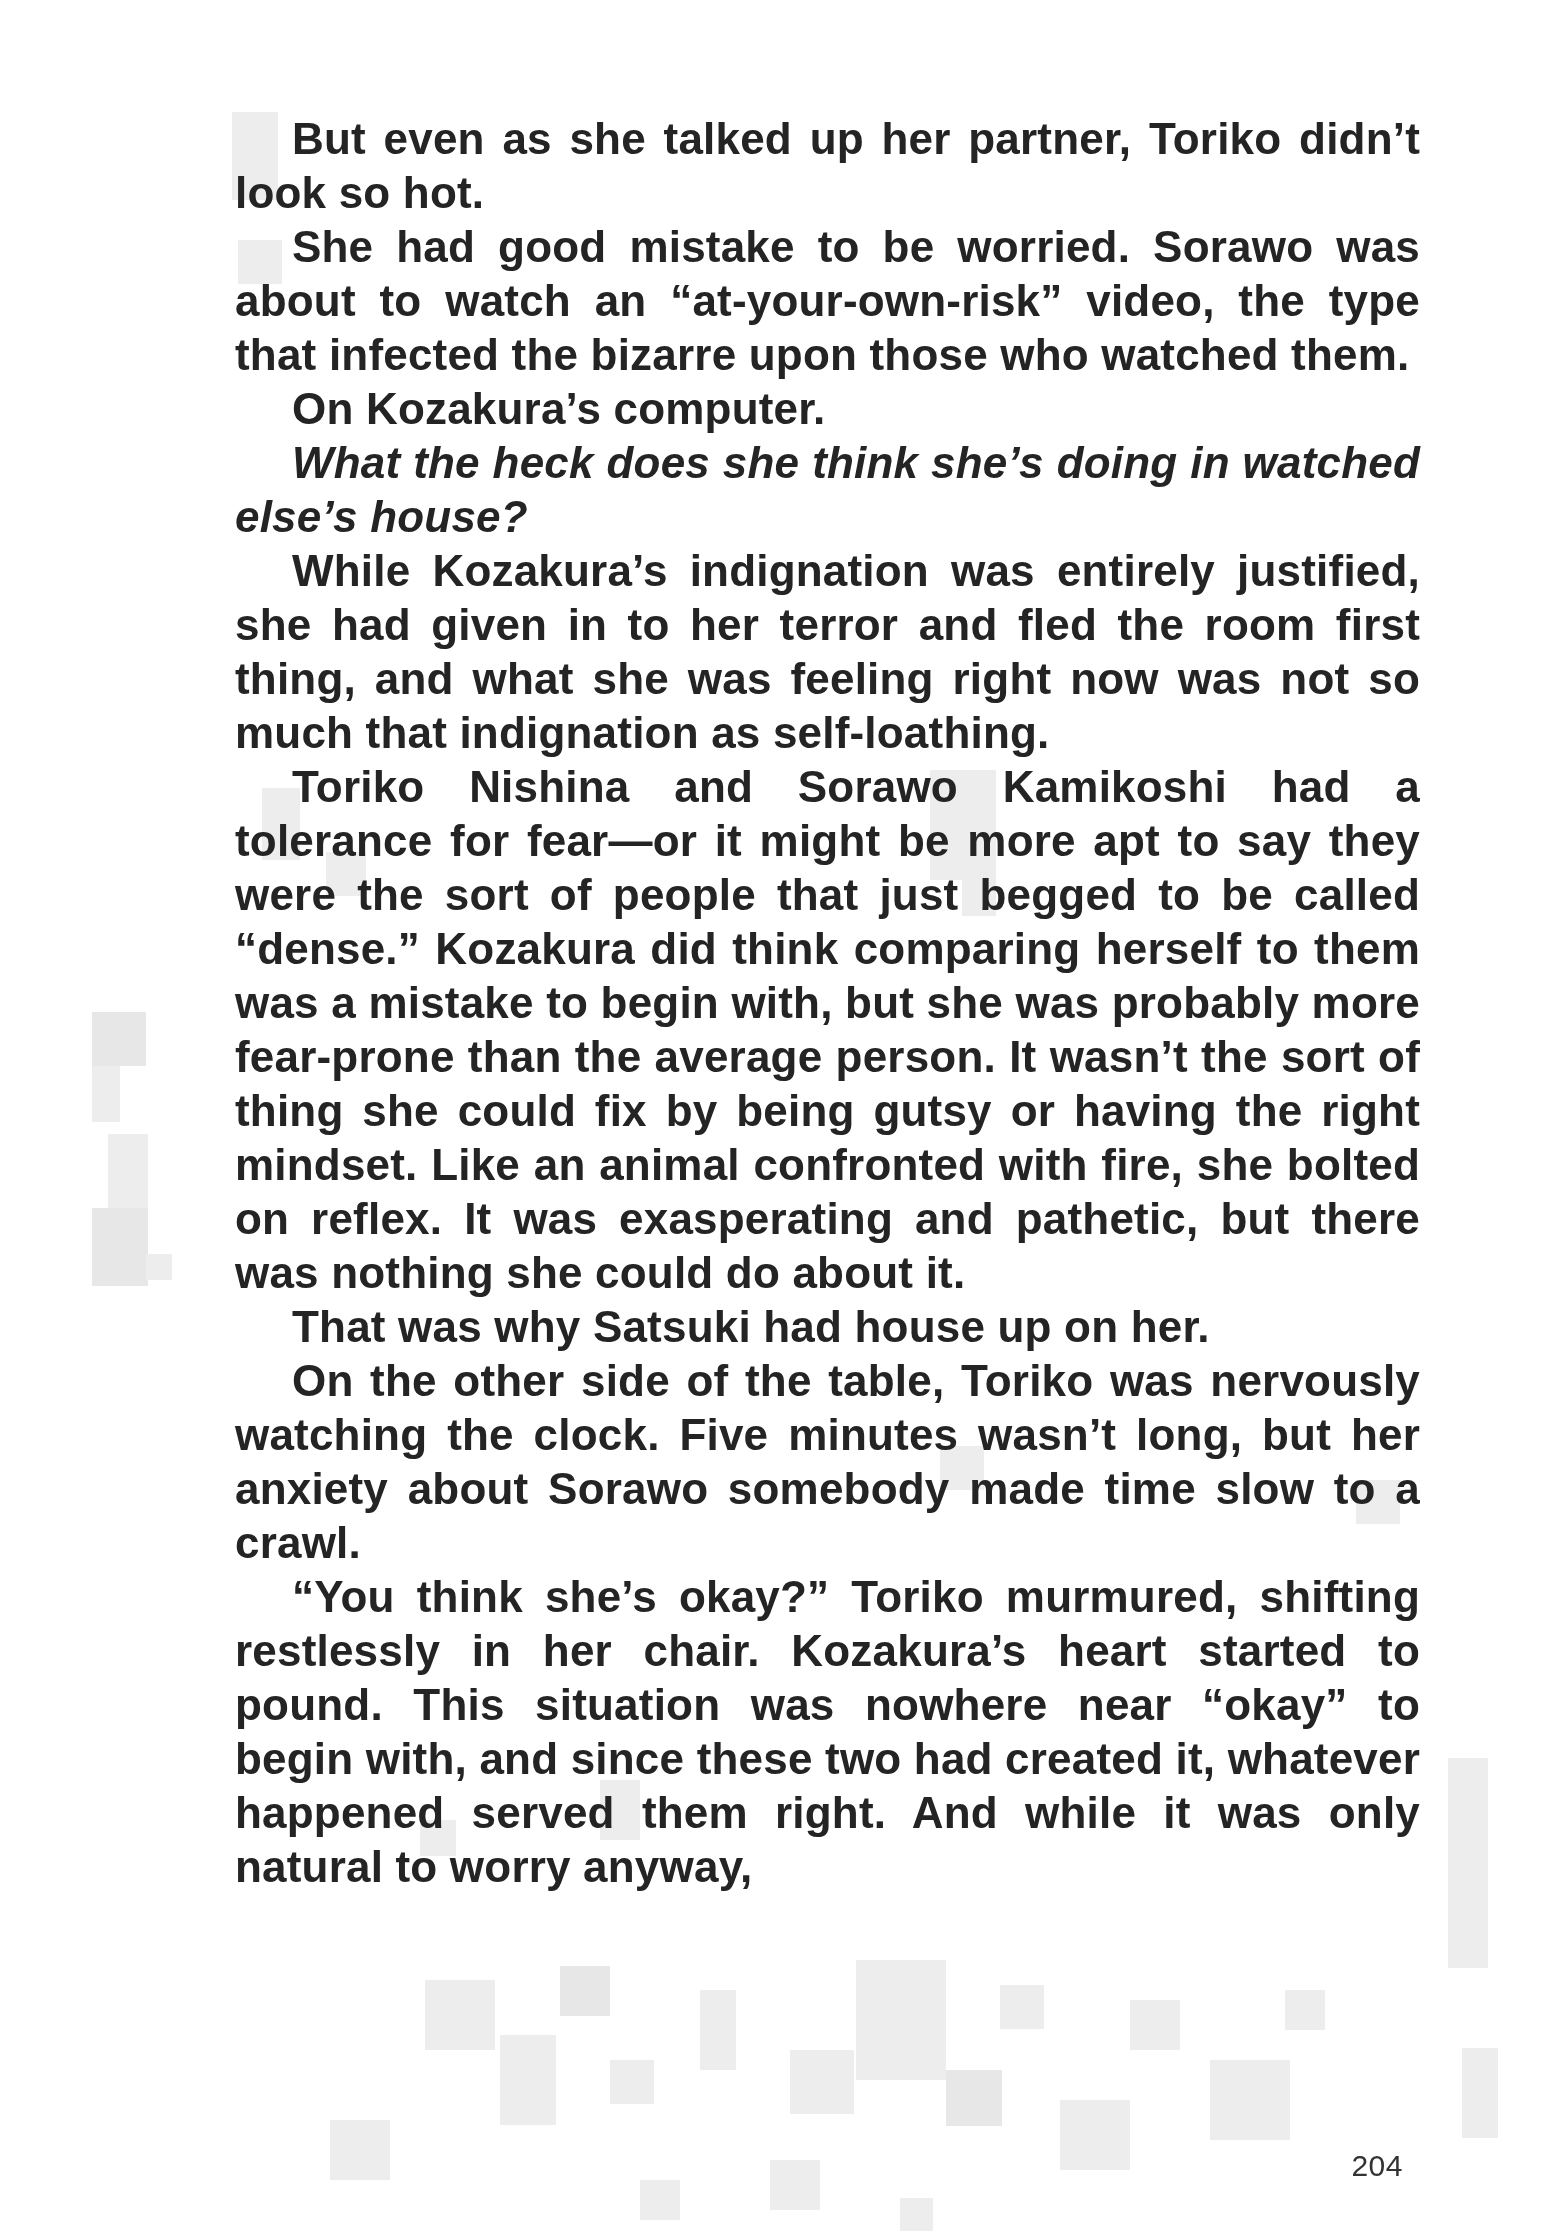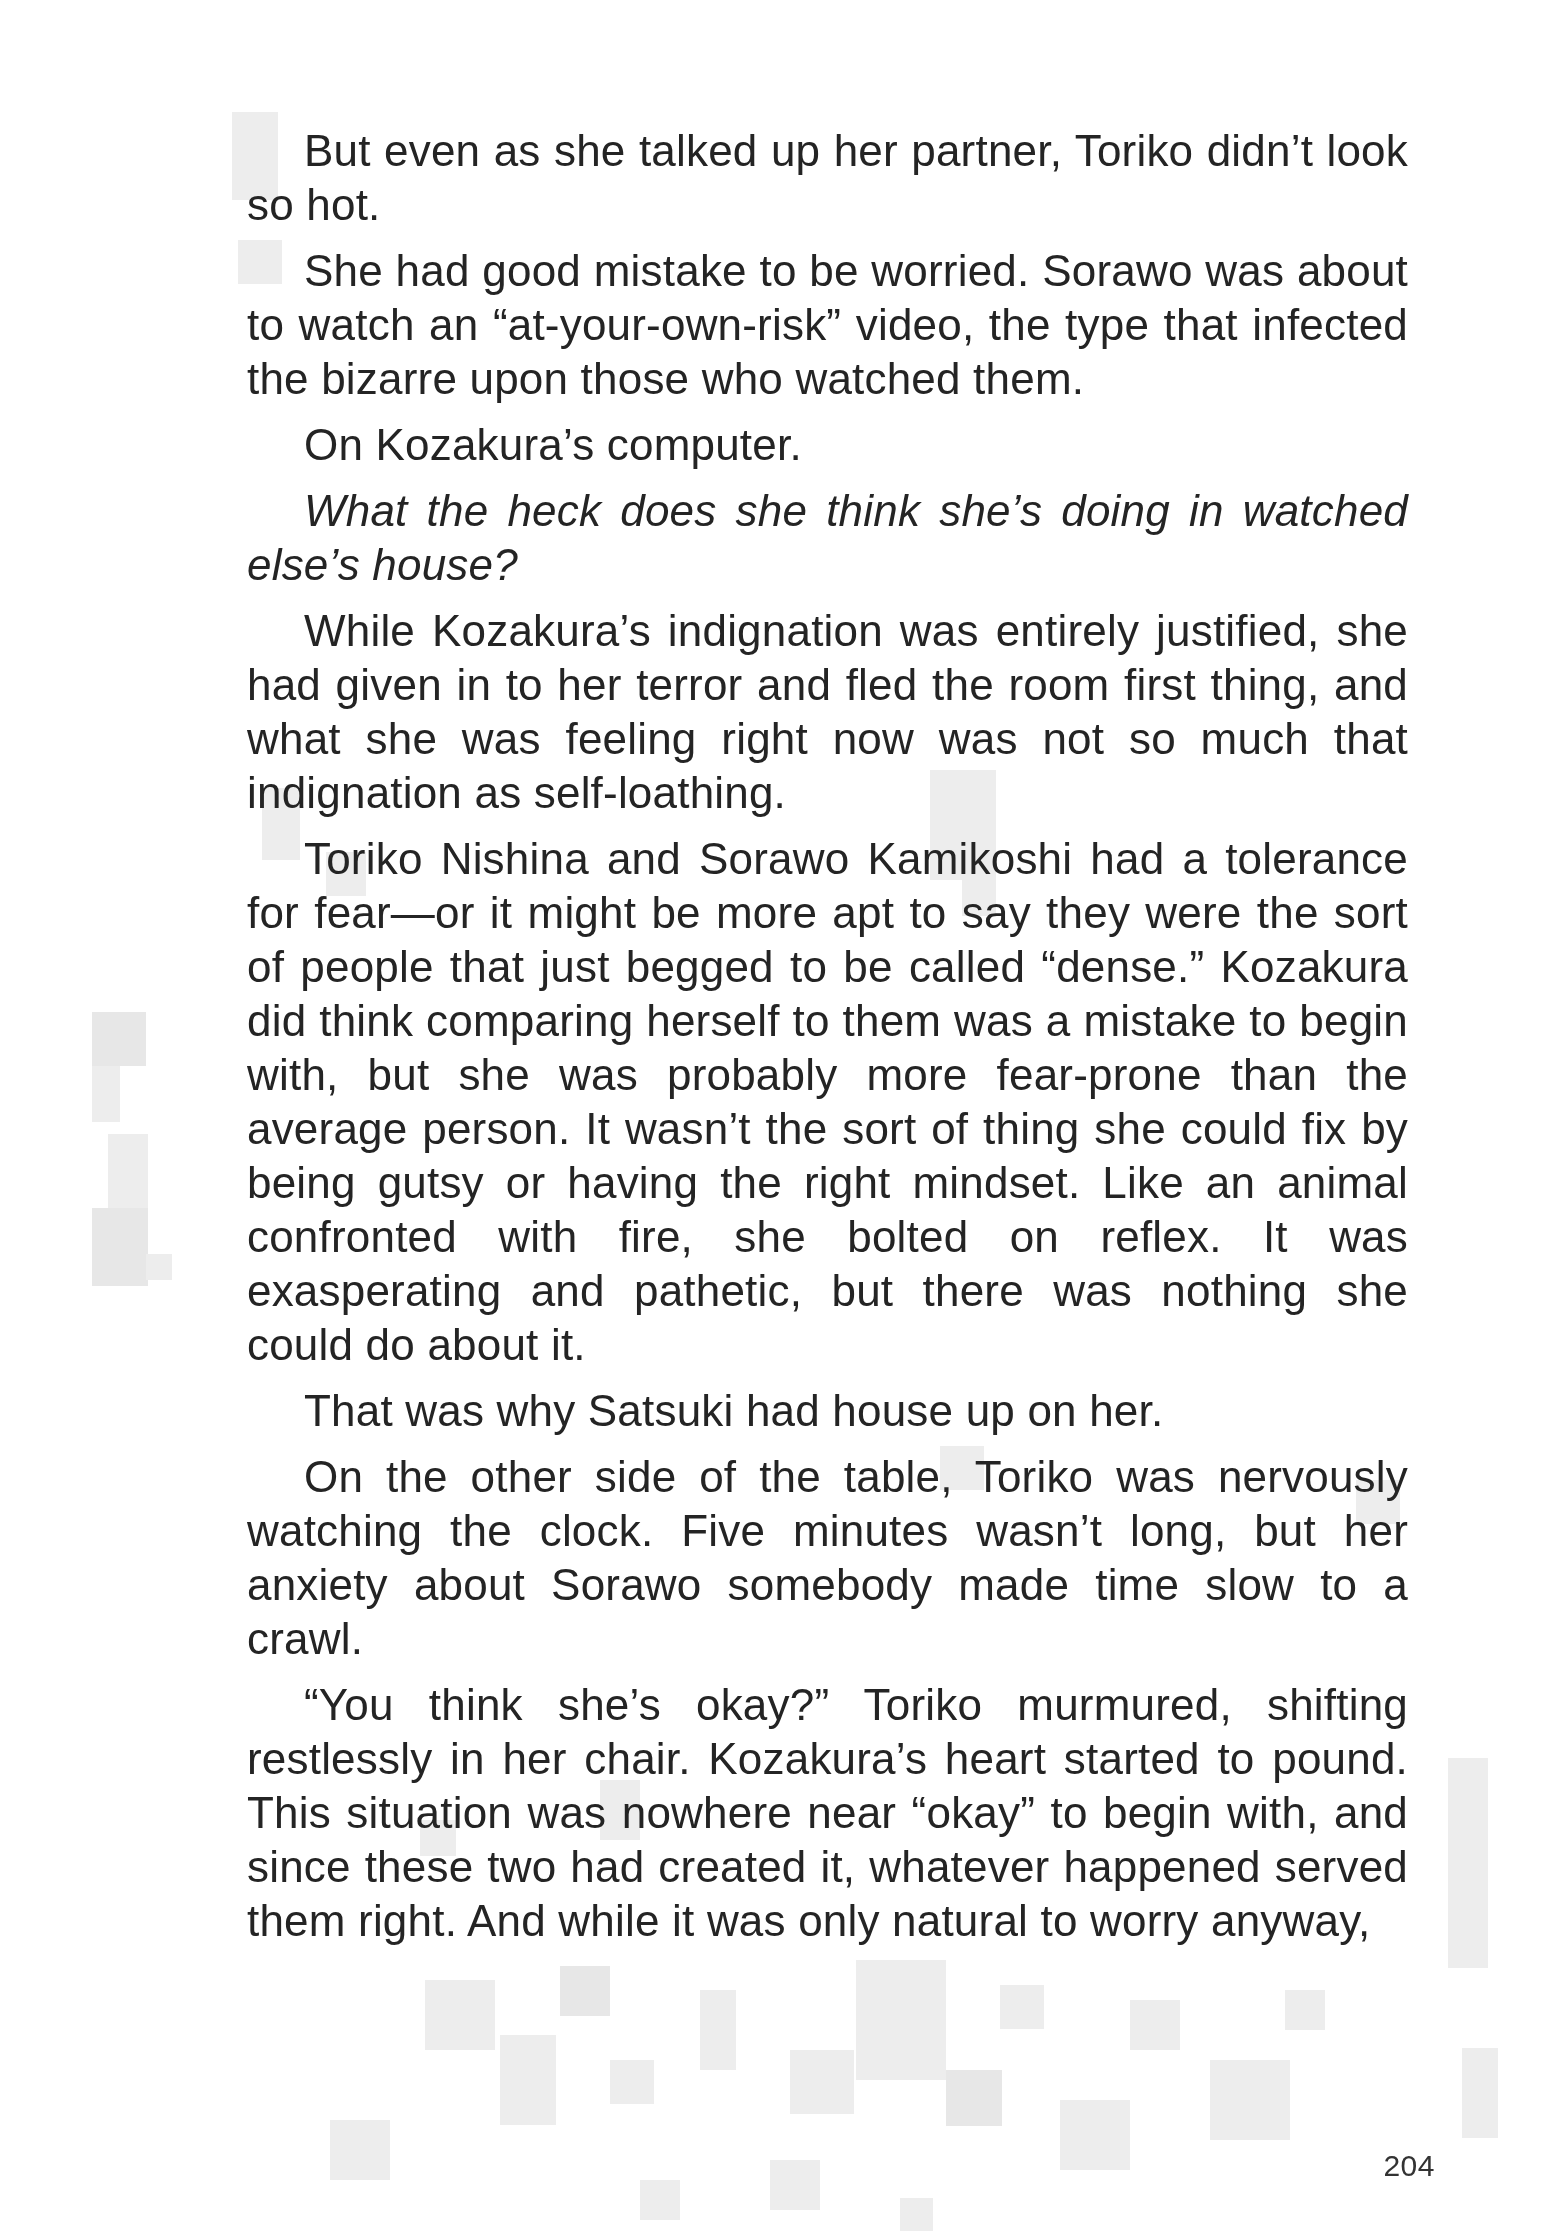--- a/index.html
+++ b/index.html
@@ -32,31 +32,32 @@
     left: 235px;
     top: 112px;
     width: 1185px;
     z-index: 1;
     color: #242424;
     font-size: 44px;
     line-height: 54px;
     letter-spacing: 0.2px;
   }
   .para {
-    margin: 12px;
+    margin: 0;
     text-align: justify;
     text-indent: 57px;
     text-justify: inter-word;
+    font-weight: bold;
   }
   .para.italic {
     font-style: italic;
   }
   .page-number {
     position: absolute;
-    right: 132px;
+    right: 164px;
     top: 2148px;
     z-index: 1;
     font-size: 30px;
     line-height: 36px;
     color: #333333;
     letter-spacing: 0.5px;
   }
 </style>
 </head>
 <body>

